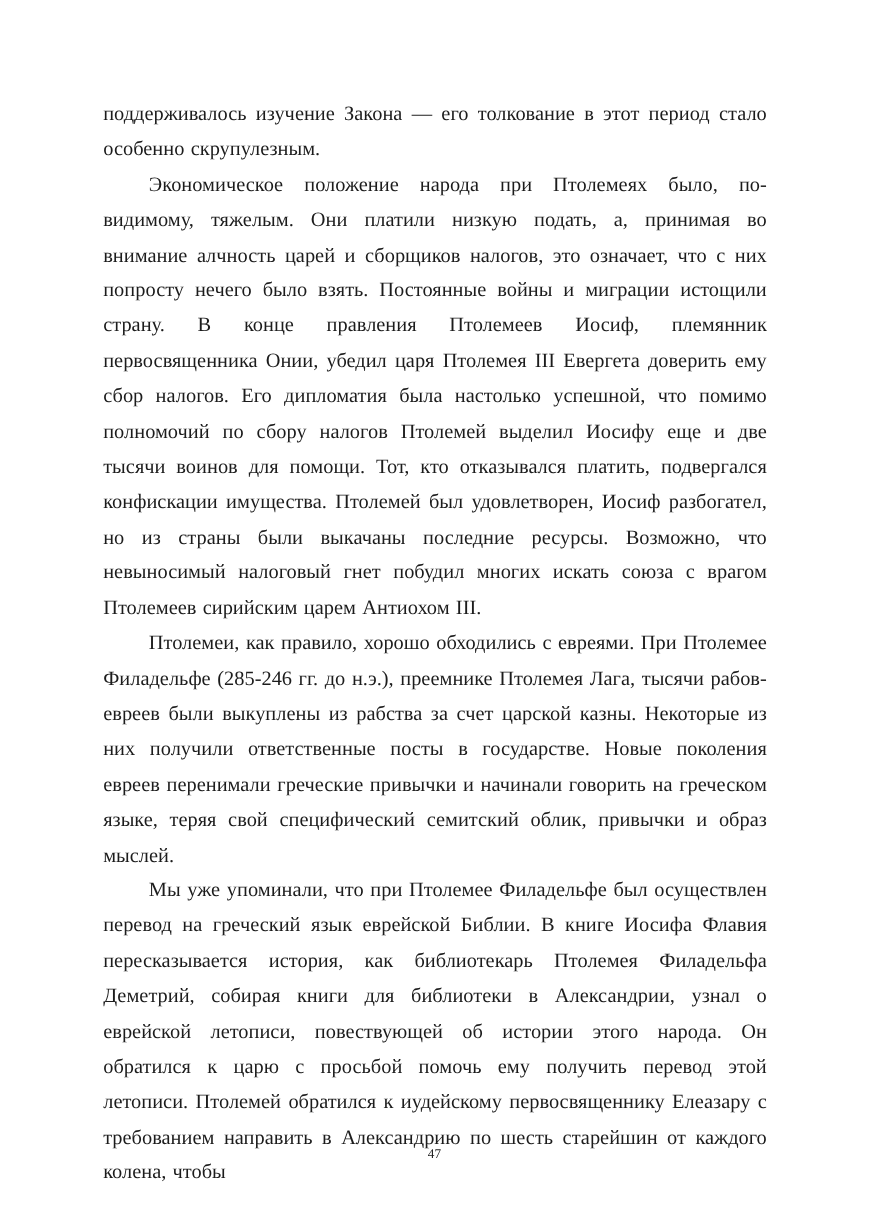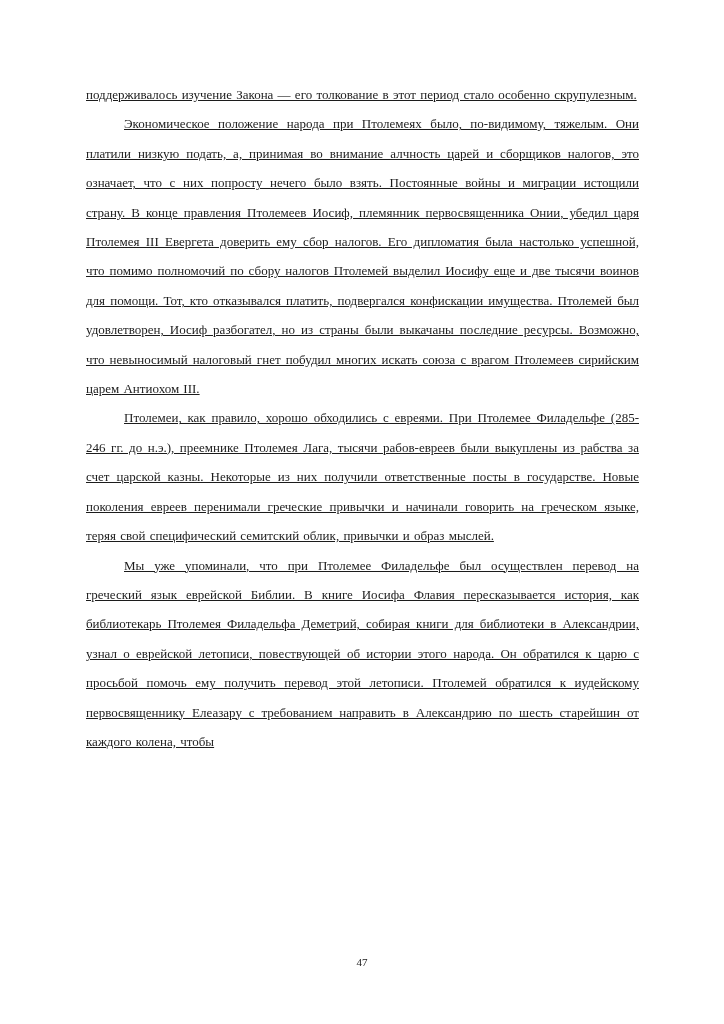--- a/index.html
+++ b/index.html
@@ -14,25 +14,24 @@
     background: #ffffff;
     overflow: hidden;
     font-family: "Liberation Serif", serif;
     color: #1c1c1c;
   }
   .text-block {
     position: absolute;
     left: 86px;
     top: 80px;
     width: 553px;
-    font-size: 13px;
+    font-size: 17px;
     line-height: 29.4px;
     text-align: justify;
     text-justify: inter-word;
-    text-decoration: underline;
   }
   .text-block p {
     margin: 0;
     padding: 0;
     text-indent: 38px;
     word-spacing: 1px;
   }
   .text-block p.no-indent {
     text-indent: 0;
   }

